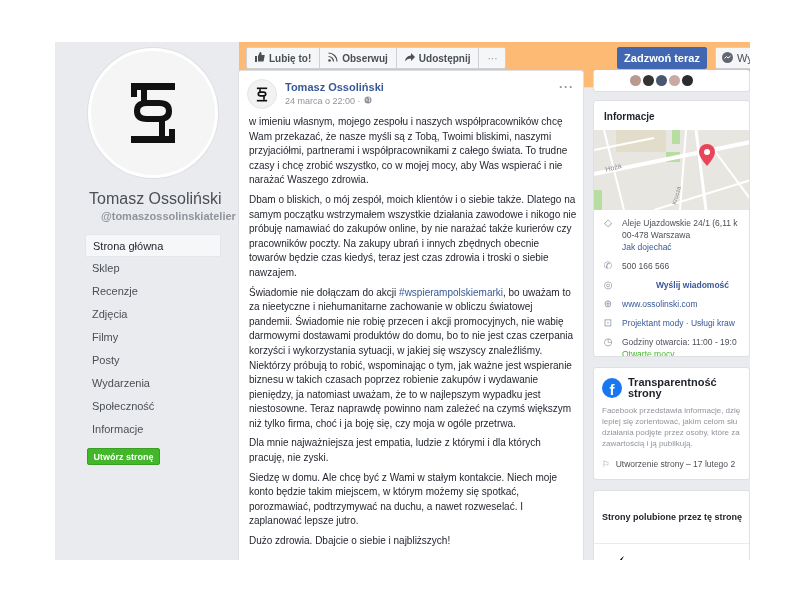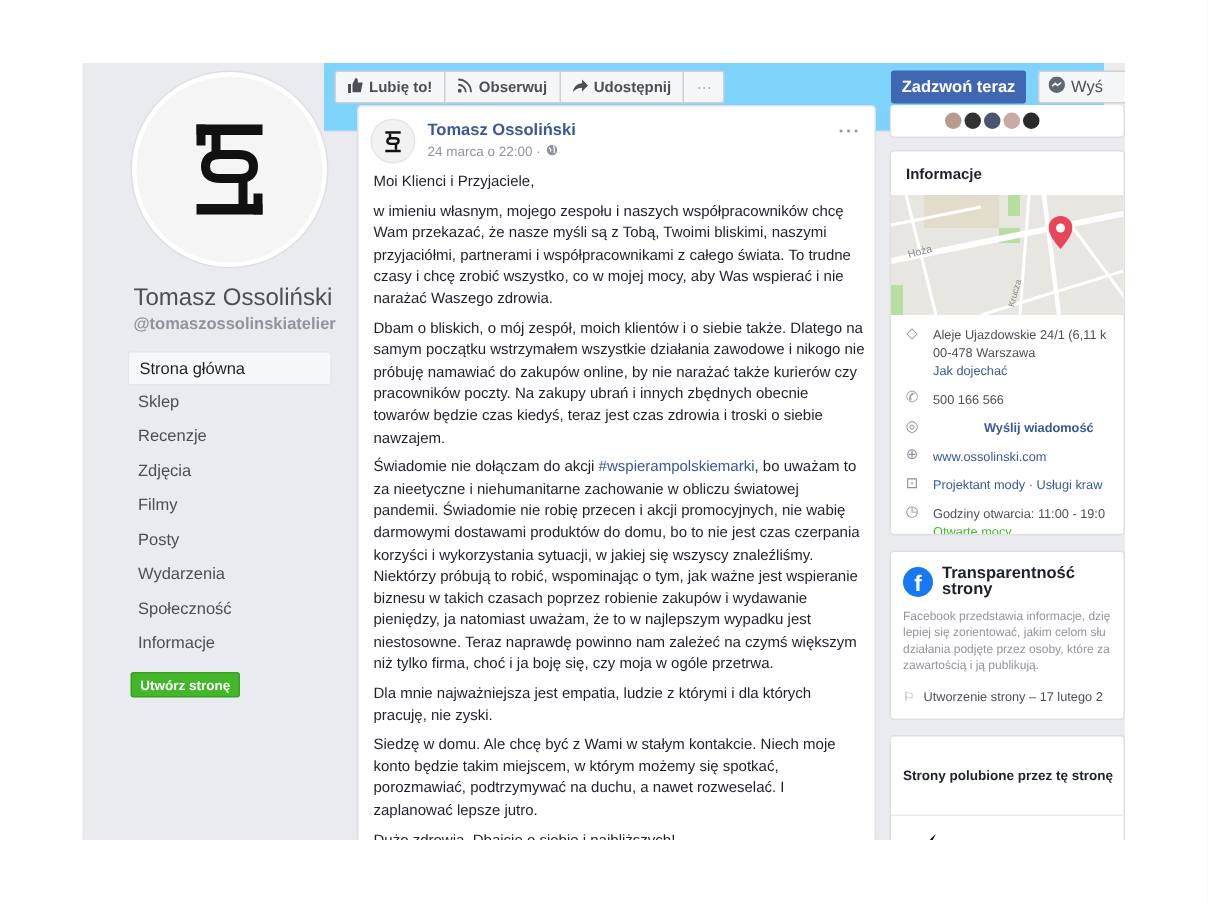--- a/index.html
+++ b/index.html
@@ -16,39 +16,39 @@
   .profile-pic {
     position: absolute; left: 33px; top: 6px; width: 130px; height: 130px;
     border-radius: 50%; background: #f5f5f5; border: 3px solid #ffffff;
     box-shadow: 0 0 0 1px #dddfe2;
     display: flex; align-items: center; justify-content: center;
   }
   .page-name {
     position: absolute; left: 34px; top: 148px; font-size: 16px; color: #4b4f56;
   }
   .page-handle {
-    position: absolute; left: 34px; top: 168px; font-size: 11px; color: #90949c; font-weight: bold;
+    position: absolute; left: 46px; top: 168px; font-size: 11px; color: #90949c; font-weight: bold;
   }
   .nav { position: absolute; left: 30px; top: 192px; width: 136px; }
   .nav-item {
     height: 23px; line-height: 23px; padding-left: 7px; font-size: 11px; color: #4b4f56;
     cursor: pointer;
   }
   .nav-item.active { background: #f6f7f9; color: #1d2129; border: 1px solid #e4e6eb; border-radius: 2px; }
   .create-btn {
     position: absolute; left: 32px; top: 406px; width: 73px; height: 17px;
     background: #42b72a; color: #fff; font-size: 9px; font-weight: bold;
     display: flex; align-items: center; justify-content: center; border-radius: 2px;
     border: 1px solid #3a9e24;
     text-align: right;
   }
 
   
   .action-bar {
-    position: absolute; left: 161px; top: 0; width: 520px; height: 46px; background: #7dd3fc;
+    position: absolute; left: 184px; top: 0; width: 520px; height: 46px; background: #fdba74;
     border-bottom: 1px solid #dddfe2;
   }
   .action-group {
     position: absolute; left: 7px; top: 5px; display: flex; border: 1px solid #ced0d4;
     border-radius: 2px; background: #f5f6f7; height: 22px;
   }
   .action-btn {
     display: flex; align-items: center; gap: 4px; padding: 0 8px; font-size: 10px; font-weight: bold;
     color: #4b4f56; border-right: 1px solid #ced0d4; cursor: pointer;
   }
@@ -200,21 +200,20 @@
           <svg width="8" height="8" viewBox="0 0 8 8">
               <circle cx="4" cy="4" r="3.5" fill="#90949c"></circle>
               <path d="M2 2.5 Q3.5 3 3 5 M5 1 Q6 3.5 5.5 6" stroke="#fff" fill="none" stroke-width="0.8"></path>
             </svg>
         </span>
       </div>
     </div>
     <div class="post-more" style="left:320px;right:auto;top:9px;position:absolute;">···</div>
 
     <div class="post-body">
-      <p>Moi Klienci i Przyjaciele,</p>
       <p>w imieniu własnym, mojego zespołu i naszych współpracowników chcę Wam przekazać, że nasze myśli są z Tobą, Twoimi bliskimi, naszymi przyjaciółmi, partnerami i współpracownikami z całego świata. To trudne czasy i chcę zrobić wszystko, co w mojej mocy, aby Was wspierać i nie narażać Waszego zdrowia.</p>
       <p>Dbam o bliskich, o mój zespół, moich klientów i o siebie także. Dlatego na samym początku wstrzymałem wszystkie działania zawodowe i nikogo nie próbuję namawiać do zakupów online, by nie narażać także kurierów czy pracowników poczty. Na zakupy ubrań i innych zbędnych obecnie towarów będzie czas kiedyś, teraz jest czas zdrowia i troski o siebie nawzajem.</p>
       <p><span>Świadomie nie dołączam do akcji </span><span class="hashtag">#wspierampolskiemarki</span><span>, bo uważam to za nieetyczne i niehumanitarne zachowanie w obliczu światowej pandemii. Świadomie nie robię przecen i akcji promocyjnych, nie wabię darmowymi dostawami produktów do domu, bo to nie jest czas czerpania korzyści i wykorzystania sytuacji, w jakiej się wszyscy znaleźliśmy. Niektórzy próbują to robić, wspominając o tym, jak ważne jest wspieranie biznesu w takich czasach poprzez robienie zakupów i wydawanie pieniędzy, ja natomiast uważam, że to w najlepszym wypadku jest niestosowne. Teraz naprawdę powinno nam zależeć na czymś większym niż tylko firma, choć i ja boję się, czy moja w ogóle przetrwa.</span></p>
       <p>Dla mnie najważniejsza jest empatia, ludzie z którymi i dla których pracuję, nie zyski.</p>
       <p>Siedzę w domu. Ale chcę być z Wami w stałym kontakcie. Niech moje konto będzie takim miejscem, w którym możemy się spotkać, porozmawiać, podtrzymywać na duchu, a nawet rozweselać. I zaplanować lepsze jutro.</p>
       <p>Dużo zdrowia. Dbajcie o siebie i najbliższych!</p>
 
     </div>
   </div>
 

